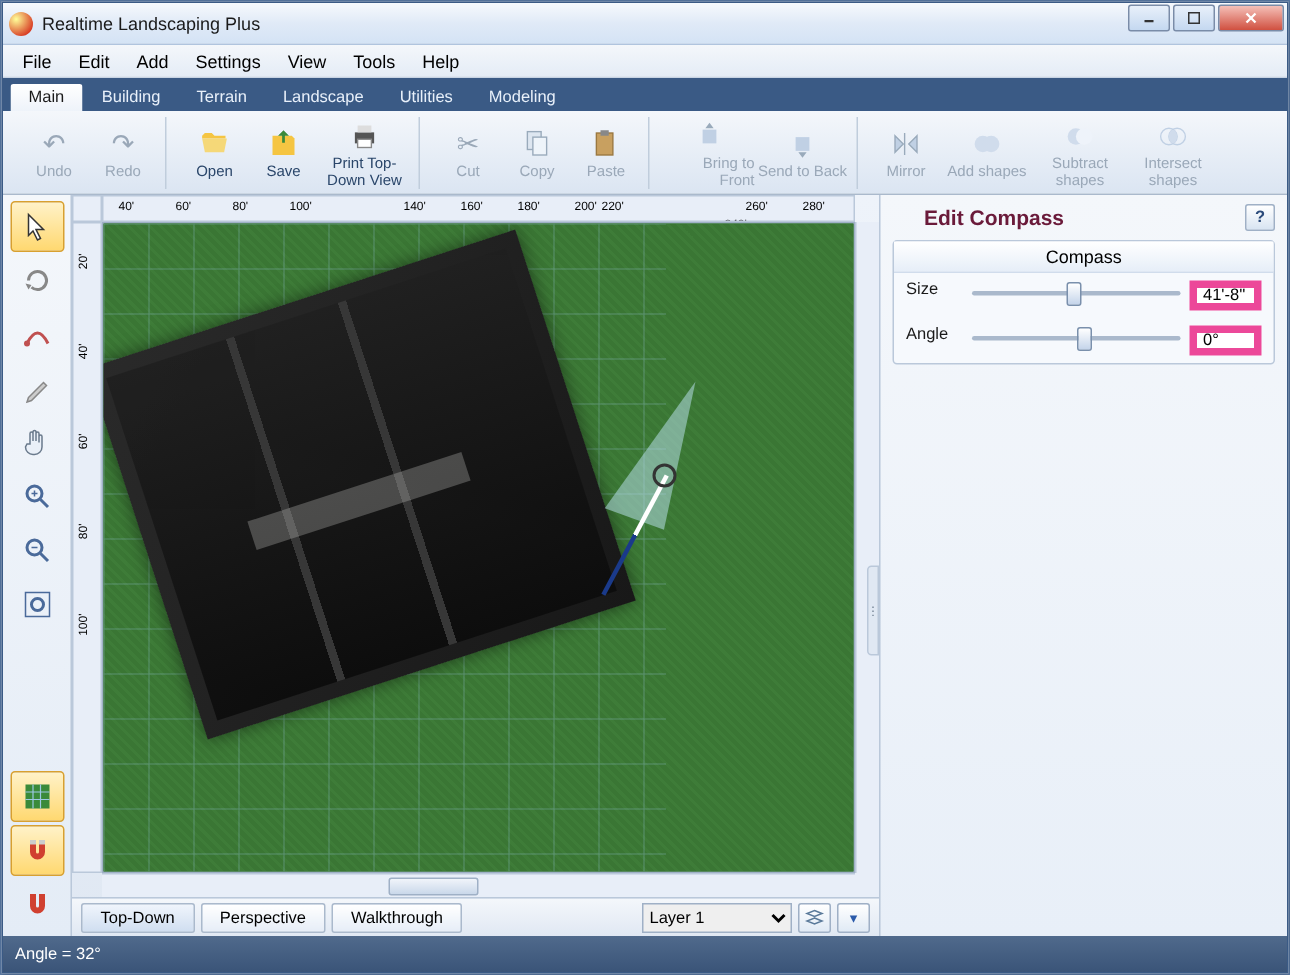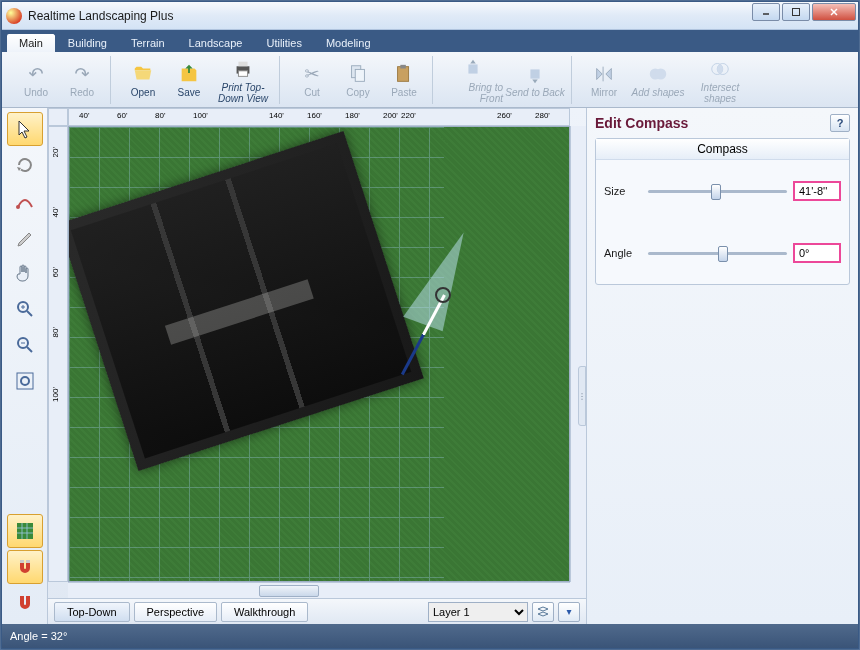--- a/index.html
+++ b/index.html
@@ -20,21 +20,21 @@
 .menubar span { padding: 2px 9px; cursor: default; }
 
 .tabbar { height: 22px; background: #3a5a85; display: flex; align-items: flex-end; padding: 0 4px; font-size: 11px; }
 .tabbar .tab { padding: 3px 12px; color: #e8f0fa; cursor: default; }
 .tabbar .tab.active { background: linear-gradient(#fff,#eef3fa); color: #1a1a1a; border-radius: 3px 3px 0 0; border: 1px solid #3a5a85; border-bottom: none; }
 
 .toolbar { height: 56px; background: linear-gradient(#f4f7fb,#dbe5f2); border-bottom: 1px solid #aab9cc; display: flex; align-items: center; padding: 2px 6px; gap: 4px; }
 .tool-group { display: flex; gap: 2px; padding: 0 6px; border-right: 1px solid #c0cddc; height: 48px; align-items: center; }
 .tool-group:last-child { border-right: none; }
 .tool-btn { display: flex; flex-direction: column; align-items: center; justify-content: center; width: 44px; height: 48px; font-size: 10px; color: #2a466a; cursor: default; border-radius: 3px; }
-.tool-btn.two { width: 60px; font-style: italic; }
+.tool-btn.two { width: 60px; }
 .tool-btn.disabled { color: #9aa8b8; }
 .tool-btn .ico { width: 26px; height: 26px; display: flex; align-items: center; justify-content: center; font-size: 18px; }
 .tool-btn .ico svg { width: 22px; height: 22px; }
 
 .main-area { flex: 1; display: flex; overflow: hidden; background: linear-gradient(#eef3fa,#e0e8f3); }
 
 .left-tools { width: 46px; background: linear-gradient(#f4f7fb,#e4ecf6); border-right: 1px solid #bac8da; display: flex; flex-direction: column; align-items: center; padding: 4px 0; gap: 2px; }
 .lt-btn { width: 36px; height: 34px; border: 1px solid transparent; border-radius: 3px; display: flex; align-items: center; justify-content: center; }
 .lt-btn.active { background: linear-gradient(#fff2c8,#ffd870); border: 1px solid #d8a030; }
 
@@ -69,30 +69,30 @@
 .scrollbar-h .thumb { position: absolute; left: 38%; top: 2px; width: 60px; height: 12px; background: linear-gradient(#f0f4fa,#cad8ea); border: 1px solid #9fb0c6; border-radius: 2px; }
 
 .view-tabs { height: 26px; background: linear-gradient(#f4f7fb,#e0e8f3); border-top: 1px solid #bac8da; display: flex; align-items: center; padding: 0 6px; gap: 4px; font-size: 11px; }
 .vtab { padding: 3px 12px; border: 1px solid #aab9cc; background: linear-gradient(#fff,#e6edf7); border-radius: 2px; }
 .vtab.active { background: linear-gradient(#f0f5fc,#d0def0); }
 .layer-sel { margin-left: auto; display: flex; align-items: center; gap: 4px; }
 .layer-sel select { font-size: 11px; width: 100px; height: 20px; border: 1px solid #9fb0c6; }
 .sq-btn { width: 22px; height: 20px; border: 1px solid #9fb0c6; background: linear-gradient(#fff,#e0eaf5); display: flex; align-items: center; justify-content: center; font-size: 10px; border-radius: 2px; }
 
 .right-panel { width: 272px; background: linear-gradient(#f4f7fb,#e8eff8); border-left: 1px solid #bac8da; padding: 6px 8px; font-size: 12px; }
-.panel-title { color: #6a1a3a; font-size: 14px; font-weight: 600; margin-bottom: 6px; display: flex; align-items: center; }
+.panel-title { color: #6a1a3a; font-size: 14px; font-weight: 600; margin-bottom: 6px; display: flex; align-items: center; margin-left: 21px; }
 .help-btn { margin-left: auto; width: 20px; height: 18px; border: 1px solid #9fb0c6; background: linear-gradient(#fff,#d8e4f2); border-radius: 2px; display: flex; align-items: center; justify-content: center; font-size: 11px; color: #2a4a7a; }
 .options-box { border: 1px solid #bac8da; border-radius: 3px; background: #f6f9fd; }
 .options-head { text-align: center; padding: 3px; border-bottom: 1px solid #d0dcec; background: linear-gradient(#fff,#e6eef8); font-size: 12px; }
-.opt-row { display: flex; align-items: center; padding: 21px 8px; gap: 6px; }
+.opt-row { display: flex; align-items: flex-start; padding: 5px 8px; gap: 6px; }
 .opt-label { width: 38px; font-size: 11px; color: #1a1a1a; }
 .slider { flex: 1; height: 16px; position: relative; }
 .slider .track { position: absolute; left: 0; right: 0; top: 7px; height: 3px; background: #aab9cc; border-radius: 2px; }
 .slider .thumb { position: absolute; top: 1px; width: 10px; height: 16px; background: linear-gradient(#fff,#c4d4ea); border: 1px solid #7a90ac; border-radius: 2px; }
-.opt-val { width: 48px; height: 20px; border: 2px solid #ec4899; background: #fff; font-size: 11px; padding: 2px 4px; text-align: left; }
+.opt-val { width: 48px; height: 20px; border: 5px solid #ec4899; background: #fff; font-size: 11px; padding: 2px 4px; text-align: left; }
 
 .statusbar { height: 24px; background: linear-gradient(#506a8c,#3a5478); color: #fff; font-size: 11px; display: flex; align-items: center; padding: 0 8px; }
 
 .collapse-bar { position: absolute; right: 272px; top: 50%; width: 8px; height: 60px; background: #e0e8f3; border: 1px solid #bac8da; border-radius: 3px 0 0 3px; display: flex; align-items: center; justify-content: center; font-size: 8px; color: #6a7a8c; }
 </style>
 </head>
 <body>
 
 <div class="window">
 
@@ -112,20 +112,29 @@
         </div>
       <div class="win-btn win-close">
           <svg width="12" height="10">
             <line x1="3" y1="2" x2="9" y2="8" stroke="#fff" stroke-width="1.5"></line>
             <line x1="9" y1="2" x2="3" y2="8" stroke="#fff" stroke-width="1.5"></line>
           </svg>
         </div>
     </div>
   </div>
 
+  <div class="menubar">
+    <span>File</span>
+    <span>Edit</span>
+    <span>Add</span>
+    <span>Settings</span>
+    <span>View</span>
+    <span>Tools</span>
+    <span>Help</span>
+  </div>
 
   <div class="tabbar">
     <div class="tab active">Main</div>
     <div class="tab">Building</div>
     <div class="tab">Terrain</div>
     <div class="tab">Landscape</div>
     <div class="tab">Utilities</div>
     <div class="tab">Modeling</div>
   </div>
 
@@ -224,20 +233,29 @@
           <span>Mirror</span>
         </div>
       <div class="tool-btn disabled two">
           <span class="ico">
             <svg viewBox="0 0 24 24">
               <circle cx="9" cy="12" r="6" fill="#d0dcec"></circle>
               <circle cx="15" cy="12" r="6" fill="#d0dcec"></circle>
             </svg>
           </span>
           <span style="text-align:center;line-height:1.1">Add shapes</span>
+        </div>
+      <div class="tool-btn disabled two">
+          <span class="ico">
+            <svg viewBox="0 0 24 24">
+              <circle cx="9" cy="12" r="6" fill="#d0dcec"></circle>
+              <circle cx="15" cy="12" r="6" fill="#eef3fa"></circle>
+            </svg>
+          </span>
+          <span style="text-align:center;line-height:1.1">Subtract shapes</span>
         </div>
       <div class="tool-btn disabled two">
           <span class="ico">
             <svg viewBox="0 0 24 24">
               <circle cx="9" cy="12" r="6" fill="none" stroke="#c0d0e4"></circle>
               <circle cx="15" cy="12" r="6" fill="none" stroke="#c0d0e4"></circle>
               <ellipse cx="12" cy="12" rx="3" ry="5" fill="#d0dcec"></ellipse>
             </svg>
           </span>
           <span style="text-align:center;line-height:1.1">Intersect shapes</span>

